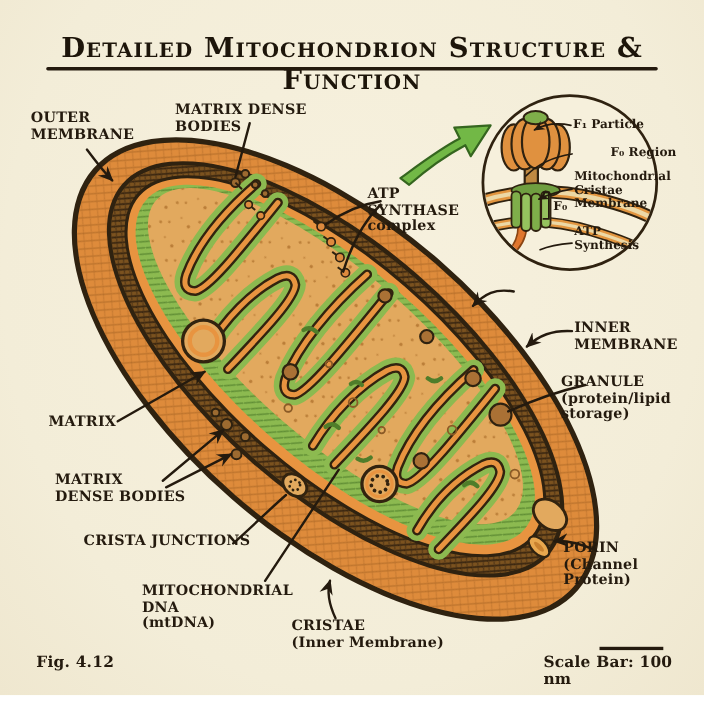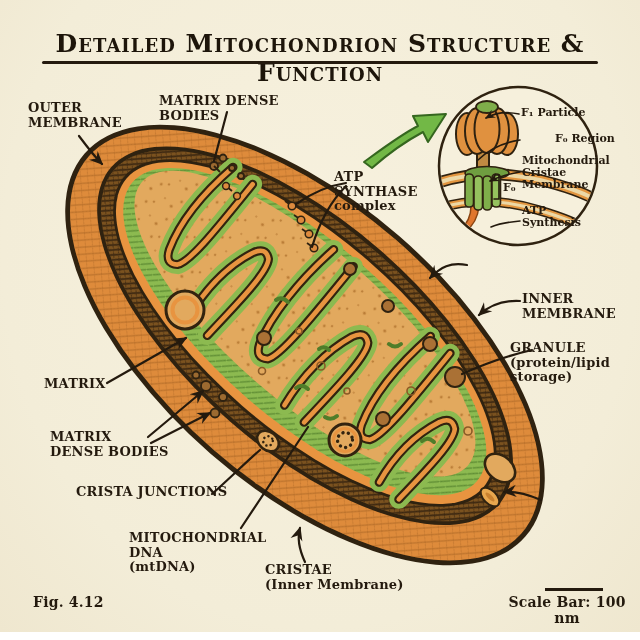--- a/index.html
+++ b/index.html
@@ -13,21 +13,21 @@
     position:absolute;white-space:pre-line;font-weight:700;
     font-size:13px;line-height:1.12;letter-spacing:.2px;color:#241a0e;
   }
   .center{text-align:left;}
   .title{
     position:absolute;left:0;top:29px;width:640px;text-align:center;
     font-variant:small-caps;font-weight:700;font-size:25px;letter-spacing:1px;color:#1d150a;
   }
   .rule{position:absolute;left:42px;top:61px;width:556px;height:2.5px;background:#241a0e;border-radius:2px;}
   .inset-label{font-size:11px;line-height:1.1;letter-spacing:0;}
-  .footer{font-size:14px;text-align:center;}
+  .footer{font-size:14px;}
   .scalebar-line{position:absolute;left:545px;top:588px;width:58px;height:3px;background:#241a0e;}
   svg{position:absolute;left:0;top:0;}
 </style>
 </head>
 <body>
 
 <div id="stage">
 
   <svg width="640" height="640" viewBox="0 0 640 640">
     <defs>
@@ -252,20 +252,23 @@
 storage)</div>
   <div class="label" style="left:44px;top:377px;">MATRIX</div>
   <div class="label center" style="left:50px;top:430px;width:134px;">MATRIX
 DENSE BODIES</div>
   <div class="label" style="left:76px;top:485px;">CRISTA JUNCTIONS</div>
   <div class="label center" style="left:129px;top:531px;width:144px;">MITOCHONDRIAL
 DNA
 (mtDNA)</div>
   <div class="label center" style="left:265px;top:563px;width:144px;">CRISTAE
 (Inner Membrane)</div>
+  <div class="label center" style="left:512px;top:492px;width:114px;">PORIN
+(Channel
+Protein)</div>
 
   <div class="label inset-label" style="left:521px;top:107px;">F₁ Particle</div>
   <div class="label inset-label" style="left:520px;top:133px;margin-left:35px;">F₀ Region</div>
   <div class="label inset-label" style="left:522px;top:155px;">Mitochondrial
 Cristae
 Membrane</div>
   <div class="label inset-label" style="left:503px;top:182px;">F₀</div>
   <div class="label inset-label" style="left:522px;top:205px;">ATP
 Synthesis</div>
 

